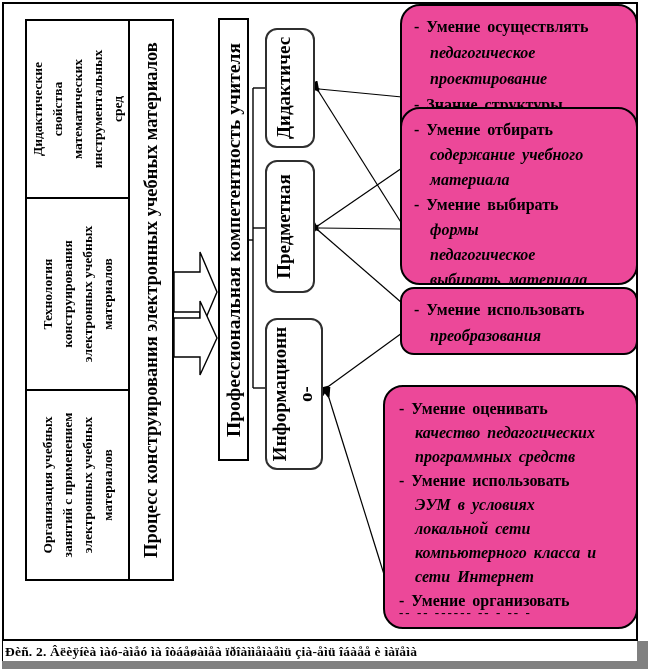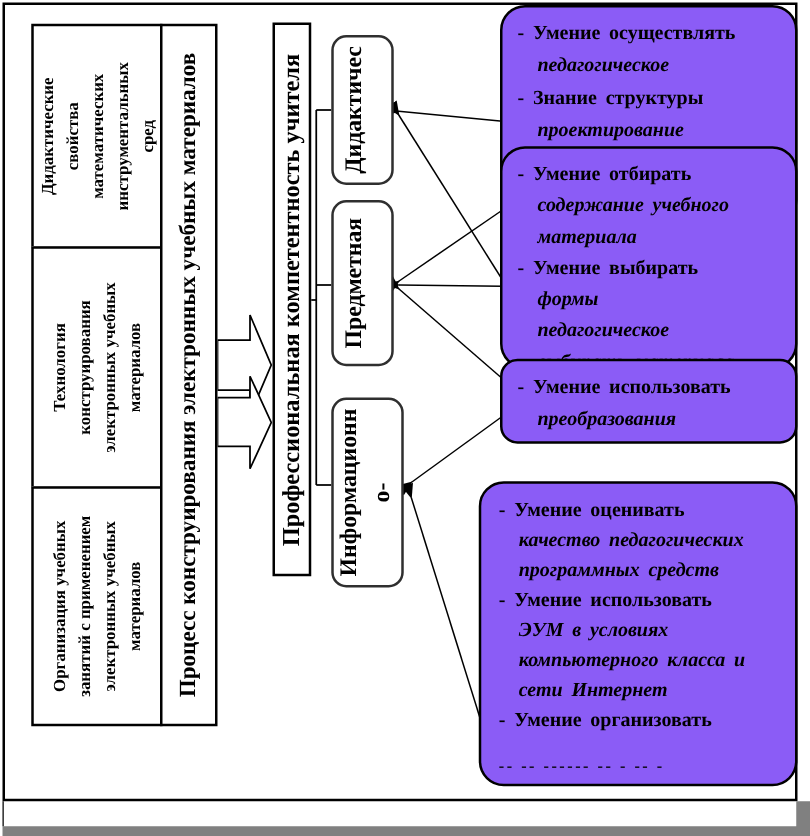--- a/index.html
+++ b/index.html
@@ -8,21 +8,21 @@
     background:#ffffff; font-family:"Liberation Serif","DejaVu Serif",serif;
     font-weight:bold; color:#000;
   }
   .figure-frame {
     position:absolute; left:2px; top:2px; width:632px; height:635px;
     border:2px solid #000; background:#fff;
   }
   svg.overlay { position:absolute; left:0; top:0; width:648px; height:669px; z-index:1; }
   .box { position:absolute; border:2px solid #000; background:#fff; z-index:2; box-sizing:border-box; overflow:hidden; }
   .rbox { position:absolute; border:2px solid #2f2f2f; border-radius:12px; background:#fff; z-index:2; box-sizing:border-box; overflow:hidden; }
-  .callout { position:absolute; border:2px solid #000; border-radius:20px; background:#8b5cf6; box-sizing:border-box; overflow:hidden; }
+  .callout { position:absolute; border:2px solid #000; border-radius:20px; background:#ec4899; box-sizing:border-box; overflow:hidden; }
   .vcenter {
     position:absolute; top:50%; left:50%;
     transform:translate(-50%,-50%) rotate(-90deg);
     white-space:pre-line; text-align:center; line-height:20px;
   }
   .vt {
     position:absolute; top:0; left:0; transform-origin:0 0;
     white-space:pre-line; text-align:center;
   }
   .small-v { font-size:13.5px; }
@@ -121,45 +121,47 @@
 компетентность</span>
   </div>
   <div class="rbox" style="left:265px; top:318px; width:58px; height:152px;">
     <span class="vt comp-v" style="width:148px; line-height:26px; transform:rotate(-90deg) translateX(-148px);">Информационн
 о-</span>
   </div>
 
   <div class="callout c1 pad" style="left:400px; top:4px; width:238px; height:176px; z-index:3;">
     <div class="ln b">- Умение осуществлять</div>
     <div class="ln c">педагогическое</div>
+    <div class="ln c">проектирование</div>
     <div class="ln b">- Знание структуры</div>
-    <div class="ln c">проектирование</div>
   </div>
 
-  <div class="callout c2 pad" style="left:400px; top:117px; width:238px; height:178px; z-index:4;">
+  <div class="callout c2 pad" style="left:400px; top:107px; width:238px; height:178px; z-index:4;">
     <div class="ln b">- Умение отбирать</div>
     <div class="ln c">содержание учебного</div>
     <div class="ln c">материала</div>
     <div class="ln b">- Умение выбирать</div>
     <div class="ln c">формы</div>
     <div class="ln c">педагогическое</div>
     <div class="ln c">выбирать материала</div>
   </div>
 
   <div class="callout c3 pad" style="left:400px; top:287px; width:238px; height:68px; border-radius:14px; z-index:4;">
     <div class="ln b">- Умение использовать</div>
     <div class="ln c">преобразования</div>
   </div>
 
   <div class="callout c4" style="left:383px; top:385px; width:255px; height:244px; padding:10px 8px 0 14px; z-index:3;">
     <div class="ln b">- Умение оценивать</div>
     <div class="ln c">качество педагогических</div>
     <div class="ln c">программных средств</div>
     <div class="ln b">- Умение использовать</div>
     <div class="ln c">ЭУМ в условиях</div>
+    <div class="ln c">локальной сети</div>
     <div class="ln c">компьютерного класса и</div>
     <div class="ln c">сети Интернет</div>
     <div class="ln b">- Умение организовать</div>
     <div class="dashes">-- -- ------ -- - -- -</div>
   </div>
 
+  <div class="caption">Ðèñ. 2. Âëèÿíèà ìàó-àìåó ìà îòáåøàìåà ïðîàììåìàåìü çià-åìü  îáàåå  è ìàïåìà</div>
 
 </div>
 
 </body></html>

